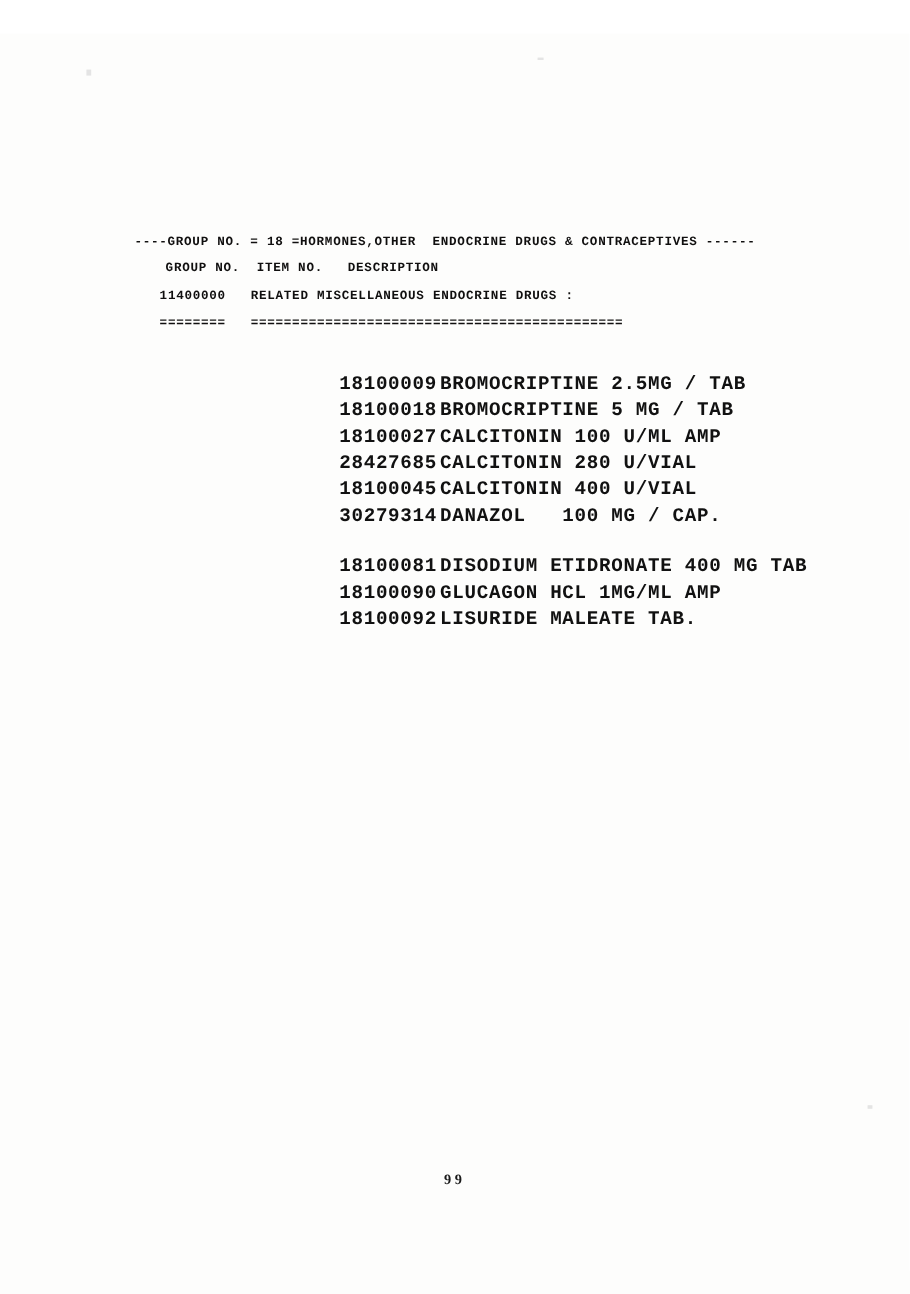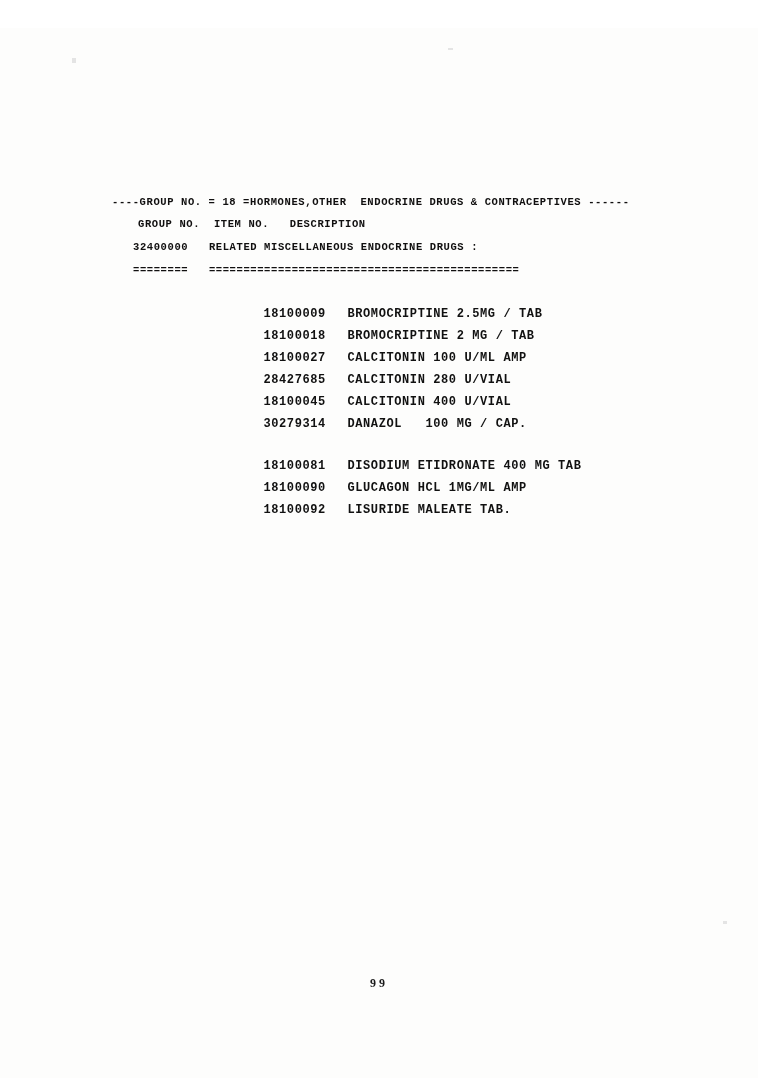--- a/index.html
+++ b/index.html
@@ -64,21 +64,21 @@
     top: 236px;
   }
   .items {
     position: absolute;
     left: 201px;
     top: 265px;
   }
   .item-row {
     height: 22px;
     white-space: pre;
-    font-size: 12px;
+    font-size: 16px;
     letter-spacing: 0.6px;
     font-weight: 700;
   }
   .item-row .code {
     display: inline-block;
     width: 84px;
   }
   .item-row.gap {
     margin-top: 20px;
   }
@@ -103,30 +103,30 @@
   <div class="speck" style="left:72px;top:30px;width:4px;height:5px;"></div>
   <div class="speck" style="left:448px;top:20px;width:5px;height:2px;"></div>
   <div class="speck" style="left:723px;top:893px;width:4px;height:3px;"></div>
 
   <div class="doc">
 
     <div class="line header-rule">----GROUP NO. = 18 =HORMONES,OTHER  ENDOCRINE DRUGS &amp; CONTRACEPTIVES ------</div>
 
     <div class="line col-head">GROUP NO.  ITEM NO.   DESCRIPTION</div>
 
-    <div class="line group-row">32400000   RELATED MISCELLANEOUS ENDOCRINE DRUGS :</div>
+    <div class="line group-row">11400000   RELATED MISCELLANEOUS ENDOCRINE DRUGS :</div>
 
     <div class="line eq-row">========   =============================================</div>
 
     <div class="items">
       <div class="item-row">
         <span class="code">18100009</span><span>BROMOCRIPTINE 2.5MG / TAB</span>
       </div>
       <div class="item-row">
-        <span class="code">18100018</span><span>BROMOCRIPTINE 2 MG / TAB</span>
+        <span class="code">18100018</span><span>BROMOCRIPTINE 5 MG / TAB</span>
       </div>
       <div class="item-row">
         <span class="code">18100027</span><span>CALCITONIN 100 U/ML AMP</span>
       </div>
       <div class="item-row">
         <span class="code">28427685</span><span>CALCITONIN 280 U/VIAL</span>
       </div>
       <div class="item-row">
         <span class="code">18100045</span><span>CALCITONIN 400 U/VIAL</span>
       </div>

